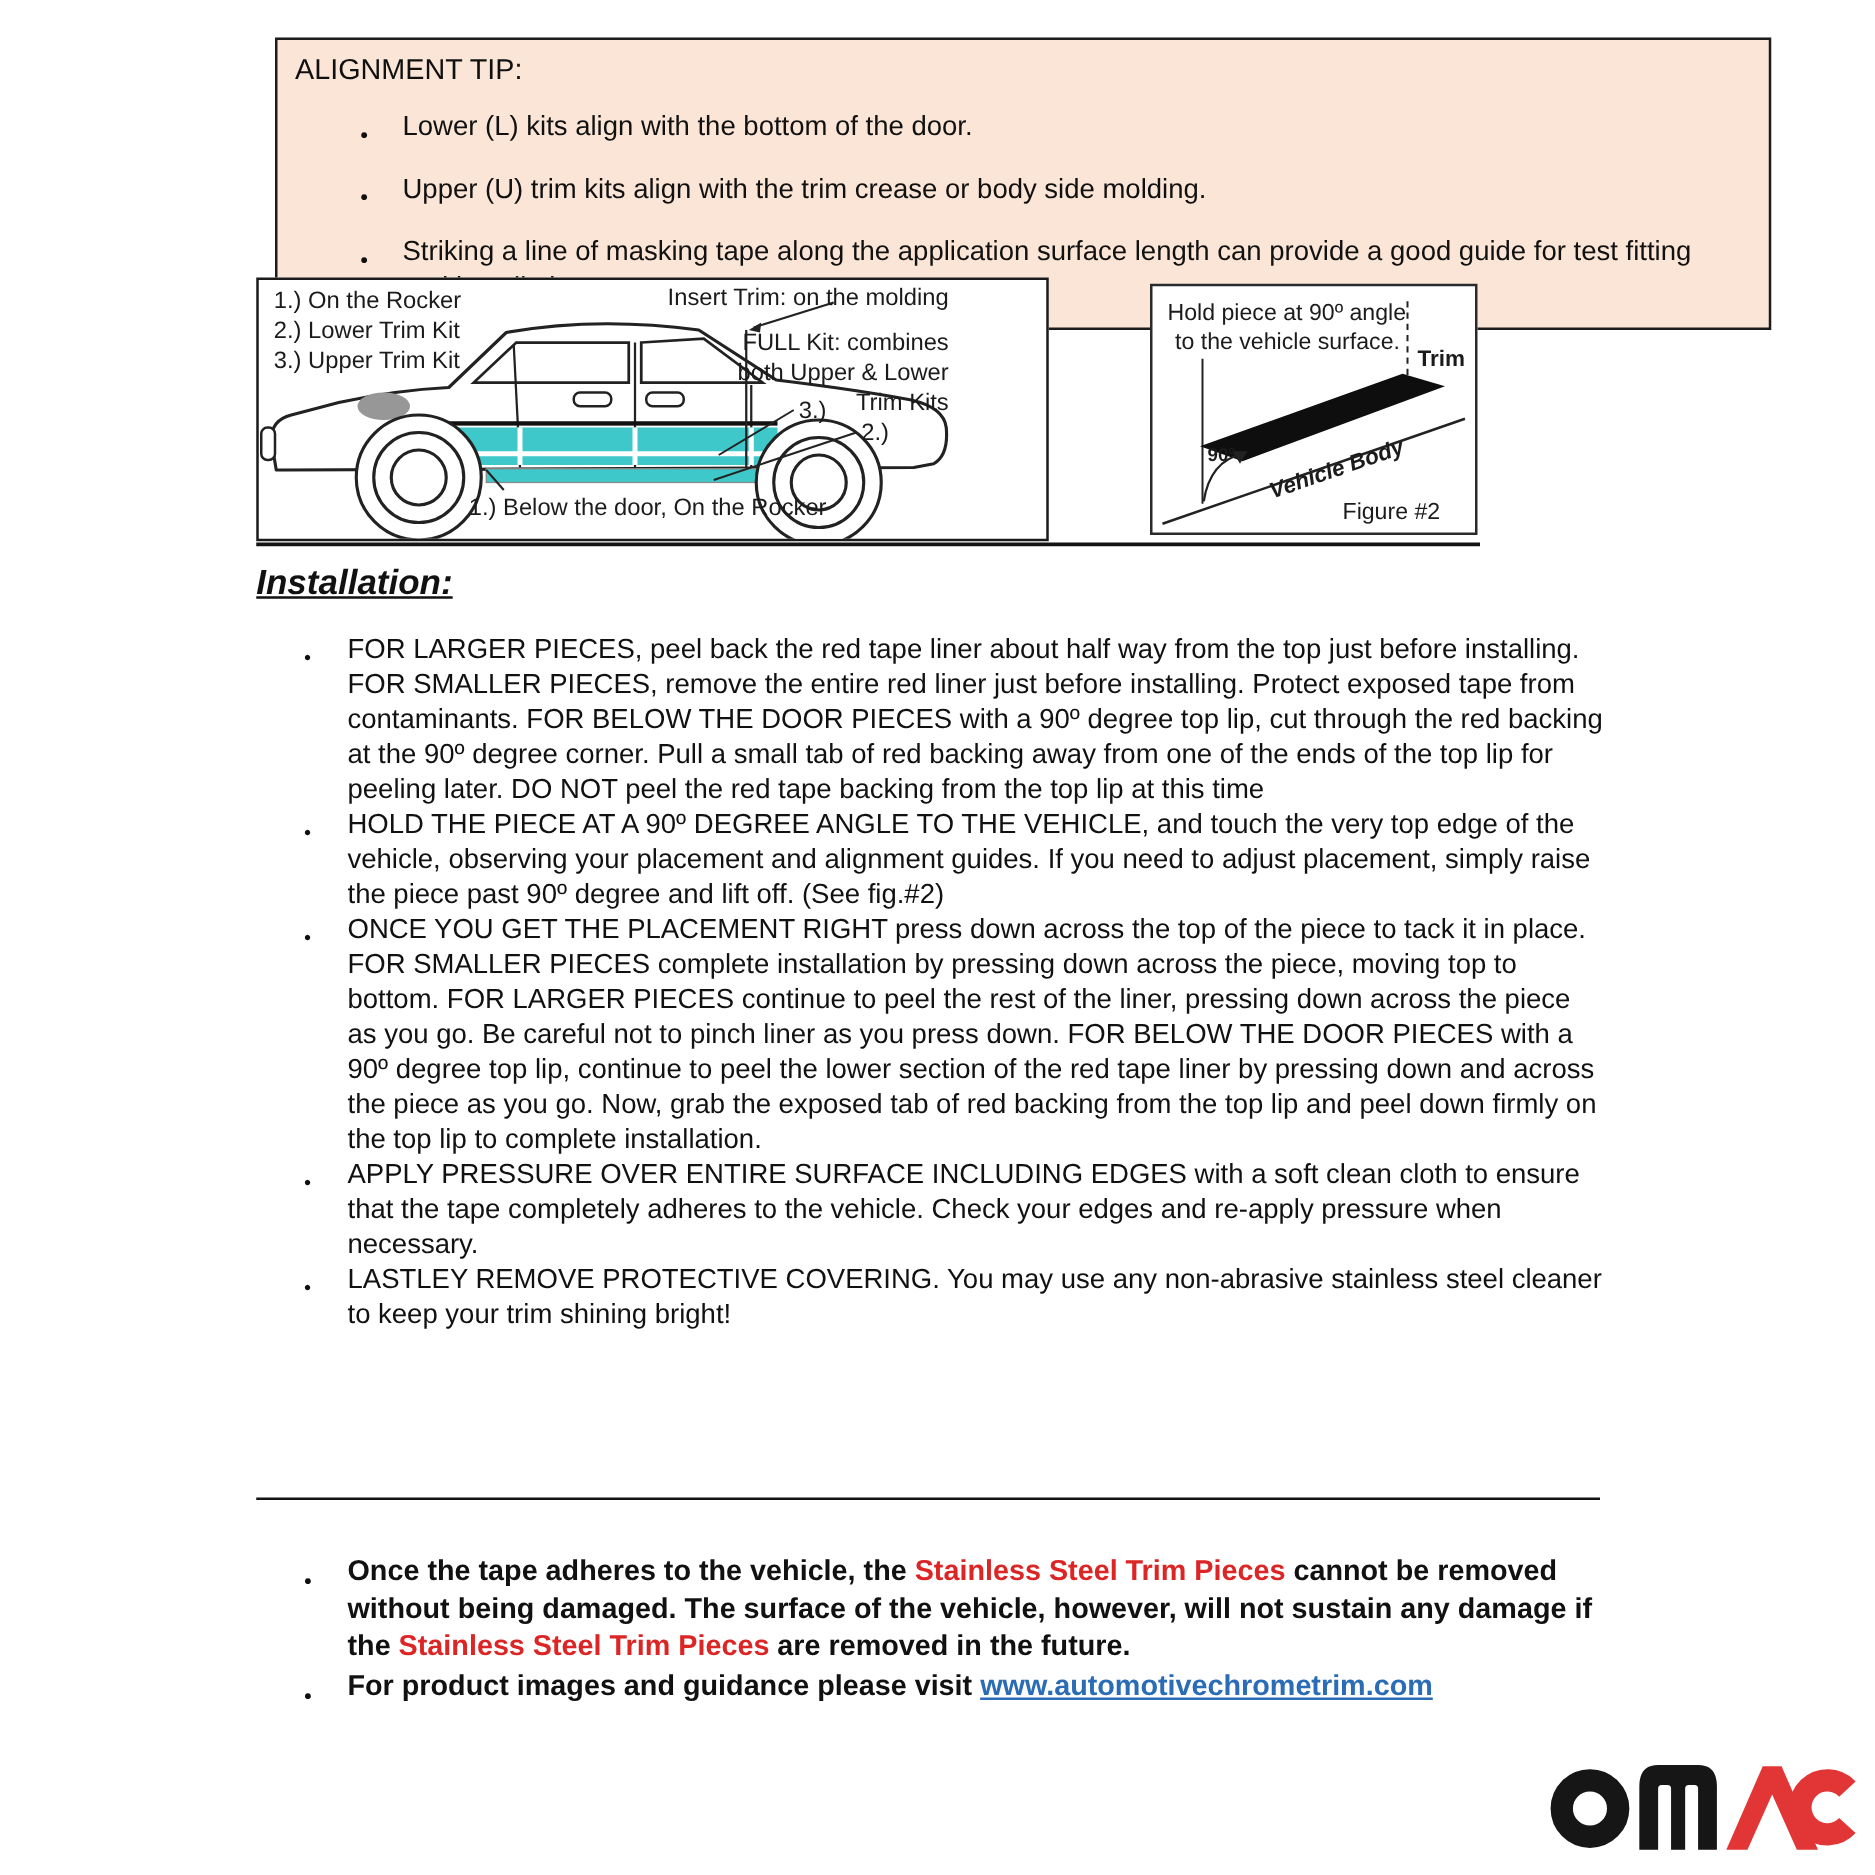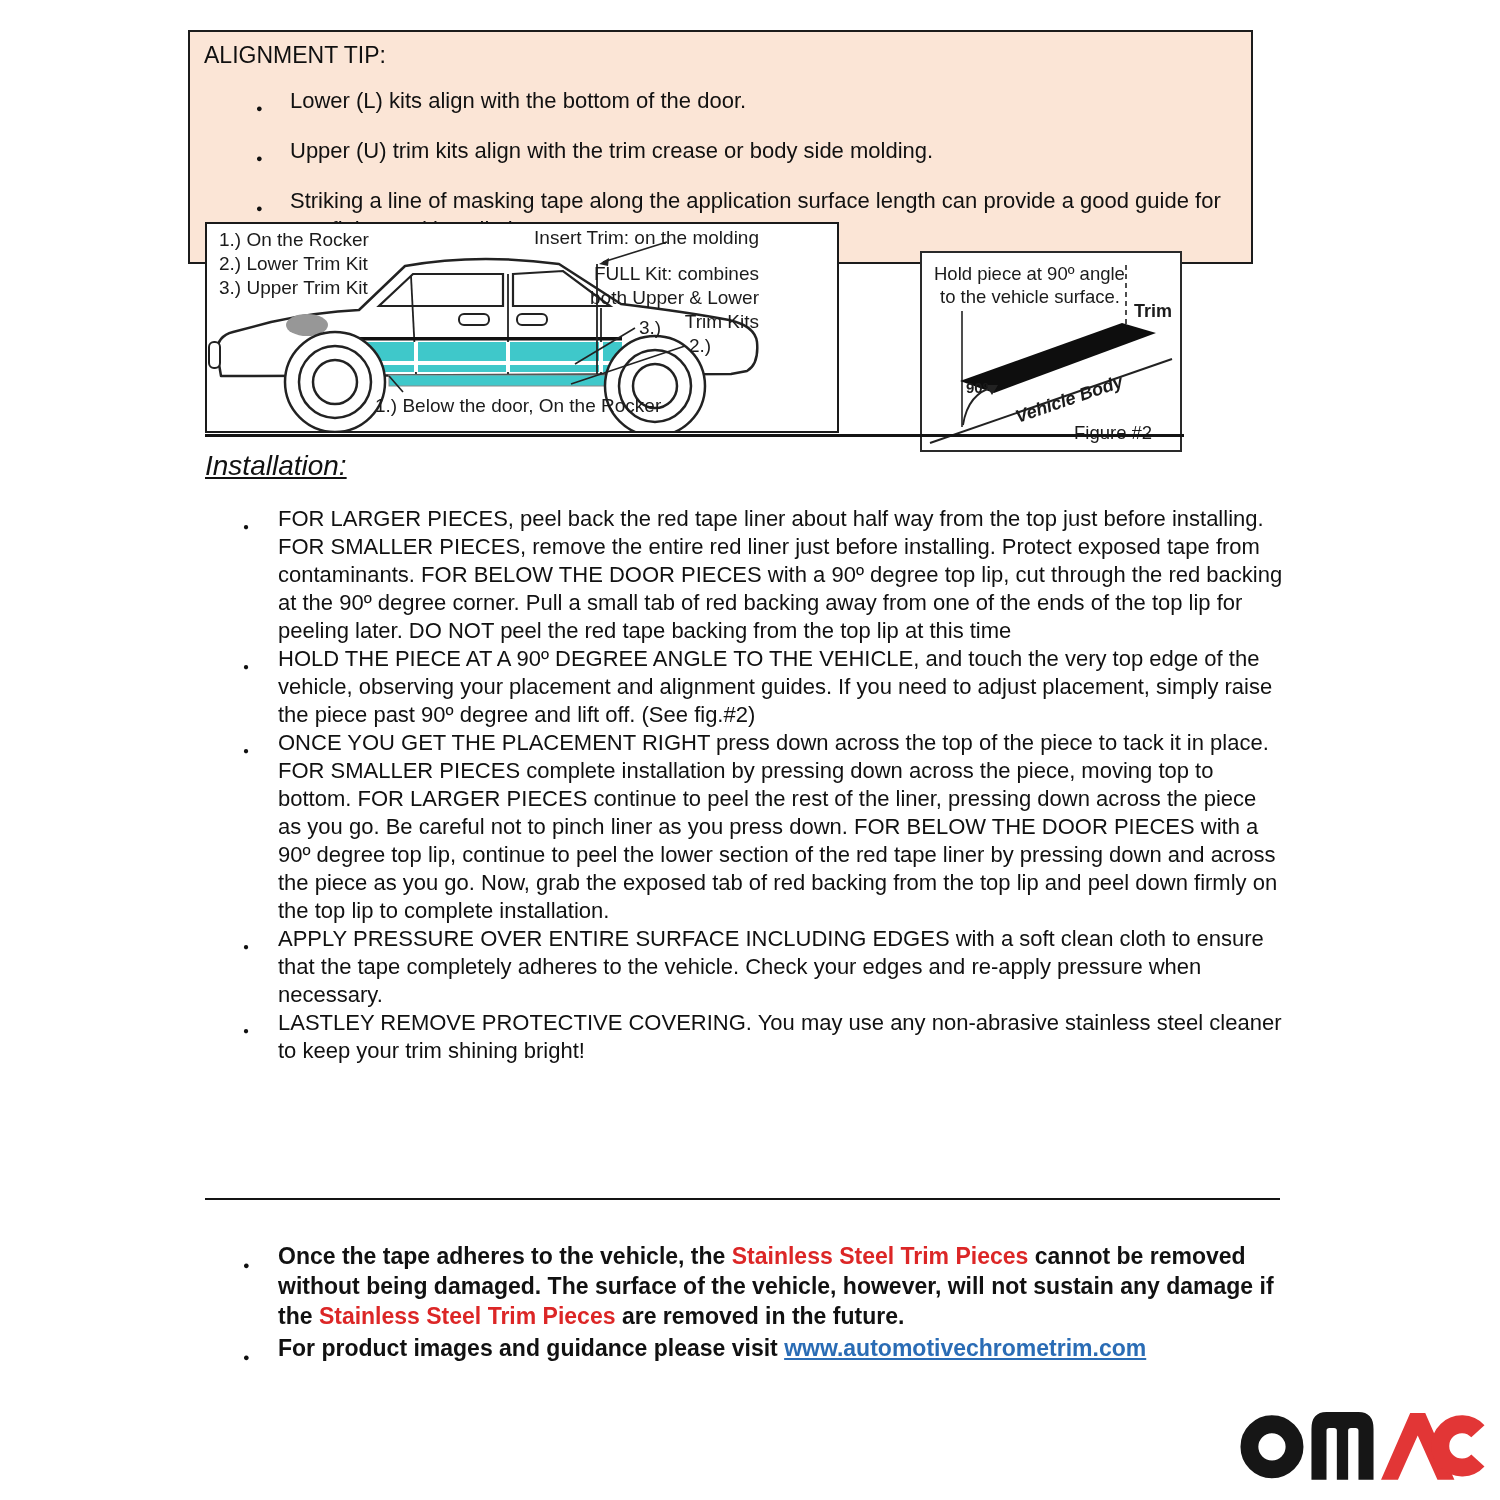--- a/index.html
+++ b/index.html
@@ -9,21 +9,21 @@
     background: #ffffff;
     font-family: "Liberation Sans", sans-serif;
     color: #111;
     position: relative;
     overflow: hidden;
   }
   .page { position: absolute; inset: 0; }
 
   
   .tip-box {
-    position: absolute; left: 188px; top: 30px; width: 1065px;
+    position: absolute; left: 220px; top: 30px; width: 1197px;
     background: #fbe5d6;
     border: 2px solid #1c1c1c;
     padding: 8px 20px 10px 14px;
   }
   .tip-title { font-size: 23px; line-height: 30px; color: #101010; }
   .tip-list { margin: 16px 0 8px 0; padding-left: 86px; list-style: none; }
   .tip-list li {
     position: relative;
     font-size: 22px; line-height: 29px;
     margin-bottom: 21px;
@@ -34,33 +34,33 @@
     position: absolute; left: -34px; top: 8px; color: #101010;
   }
 
   
   .car-box {
     position: absolute; left: 205px; top: 222px; width: 634px; height: 211px;
     border: 2px solid #1a1a1a; background: #fff;
   }
   .fig-box {
     position: absolute; left: 920px; top: 227px; width: 262px; height: 201px;
-    border: 2px solid #2a2a2a; background: #fff; margin-top: 24px;
+    border: 2px solid #2a2a2a; background: #fff;
   }
   .boxes-underline {
     position: absolute; left: 205px; top: 434px; width: 979px; height: 3px;
     background: #141414;
   }
   svg text { font-family: "Liberation Sans", sans-serif; fill: #1b1b1b; }
 
   
   .installation { position: absolute; left: 205px; top: 450px; width: 1078px; }
   .section-heading {
     font-size: 28px; line-height: 32px;
-    font-style: italic; font-weight: normal;
+    font-style: italic; font-weight: bold;
     text-decoration: underline;
     margin: 0;
   }
   .install-list { margin: 23px 0 0 0; padding-left: 73px; list-style: none; }
   .install-list li { position: relative; font-size: 22px; line-height: 28px; }
   .install-list li::before {
     content: "●"; font-size: 10px;
     position: absolute; left: -35px; top: 8px; color: #101010;
   }
 

